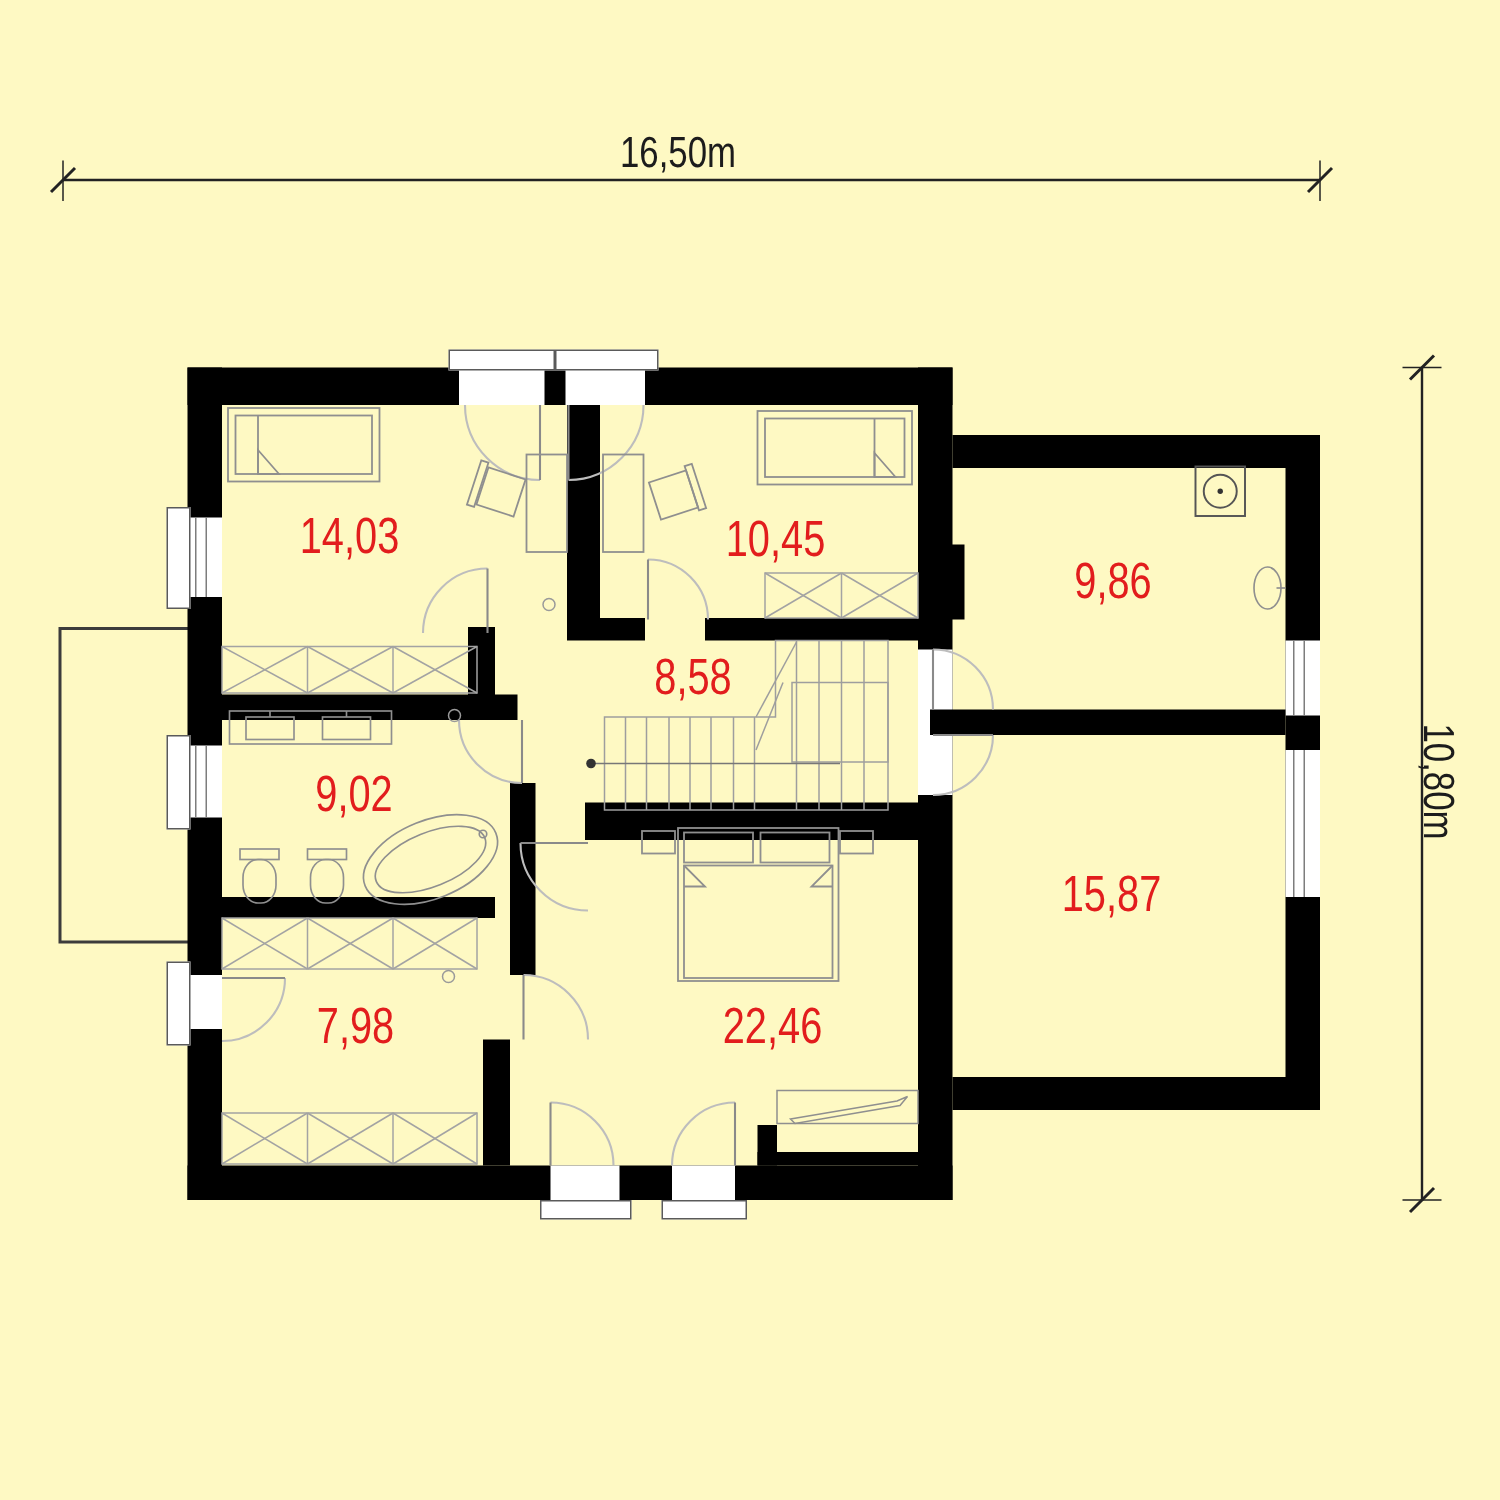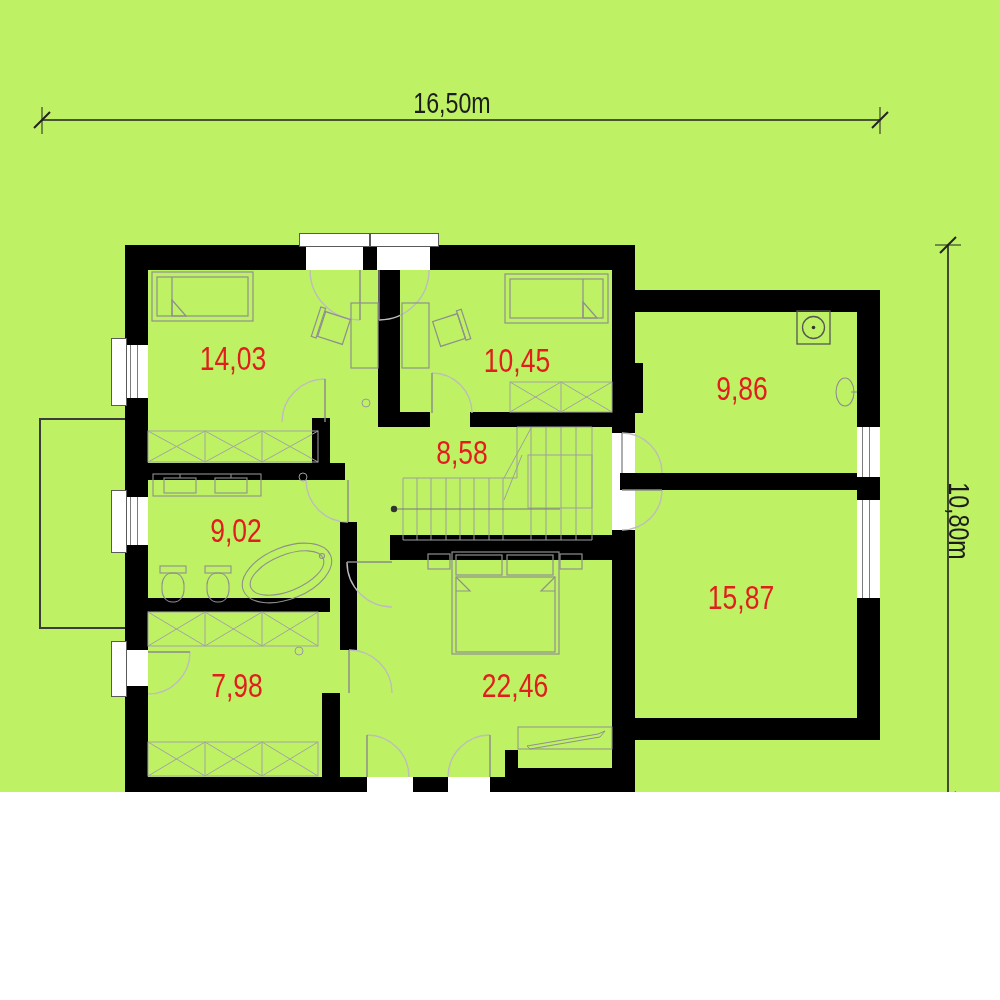--- a/index.html
+++ b/index.html
@@ -1,16 +1,16 @@
 <!DOCTYPE html>
 <html><head>
 <meta charset="utf-8">
 <style>
   html,body{margin:0;padding:0;background:#fff;}
-  #canvas{position:relative;width:1000px;height:792px;background:#bef264;overflow:hidden;
+  #canvas{position:relative;width:1000px;height:1000px;background:#fef9c3;overflow:hidden;
           font-family:"Liberation Sans",sans-serif;}
   .w{position:absolute;background:#000;}
   .o{position:absolute;background:#fff;}
   .glz{position:absolute;background:#7d7d7d;}
   .sill{position:absolute;background:#fff;border:1px solid #5a5a5a;}
   .balcony{position:absolute;border:2px solid #3c3c3c;background:transparent;}
   .lbl{position:absolute;color:#e21d1d;font-size:34px;font-weight:500;white-space:nowrap;
        transform:translate(-50%,-50%) scaleX(.78);letter-spacing:0px;}
   .dim{position:absolute;color:#1c1c1c;font-size:29px;white-space:nowrap;
        transform:translate(-50%,-50%) scaleX(.8);}

